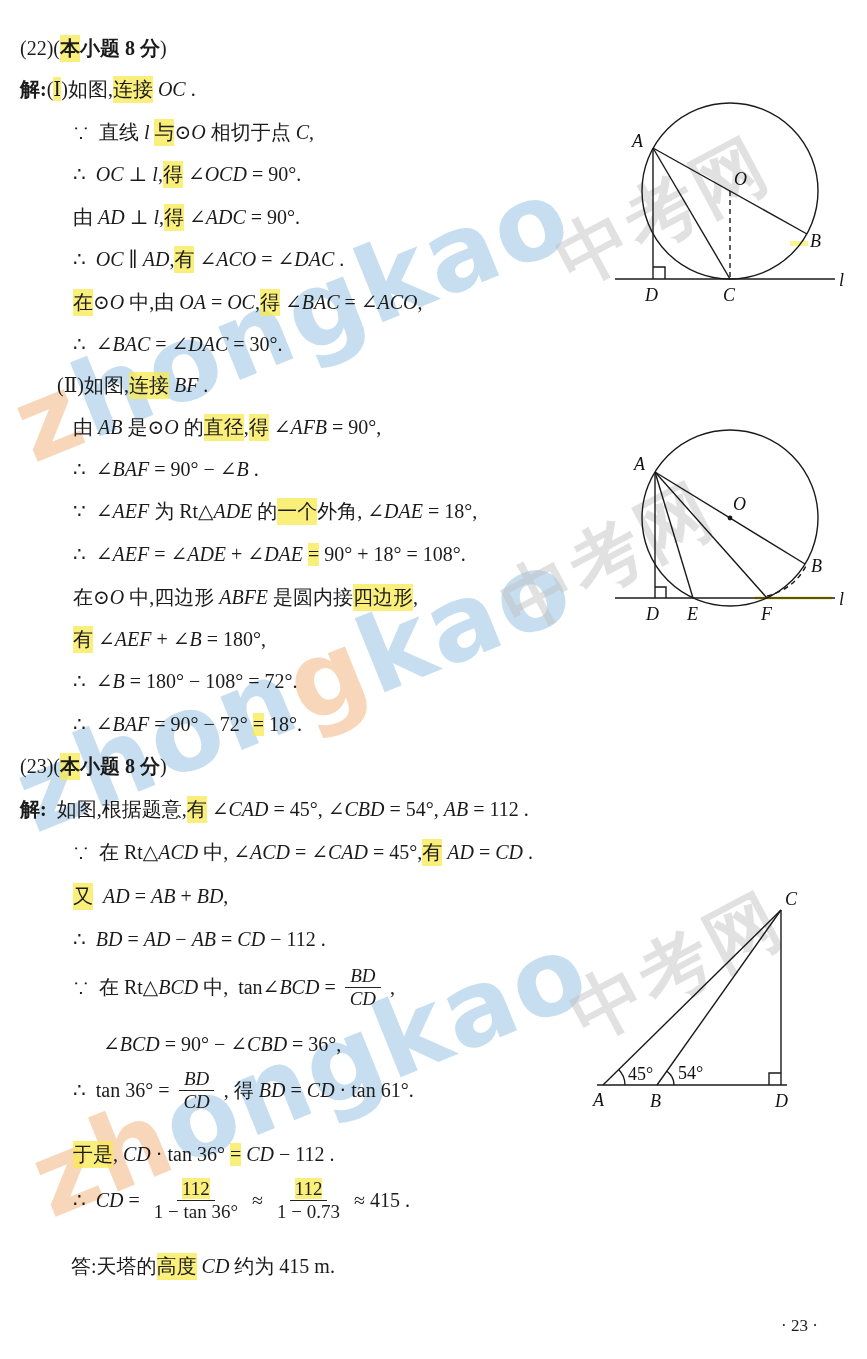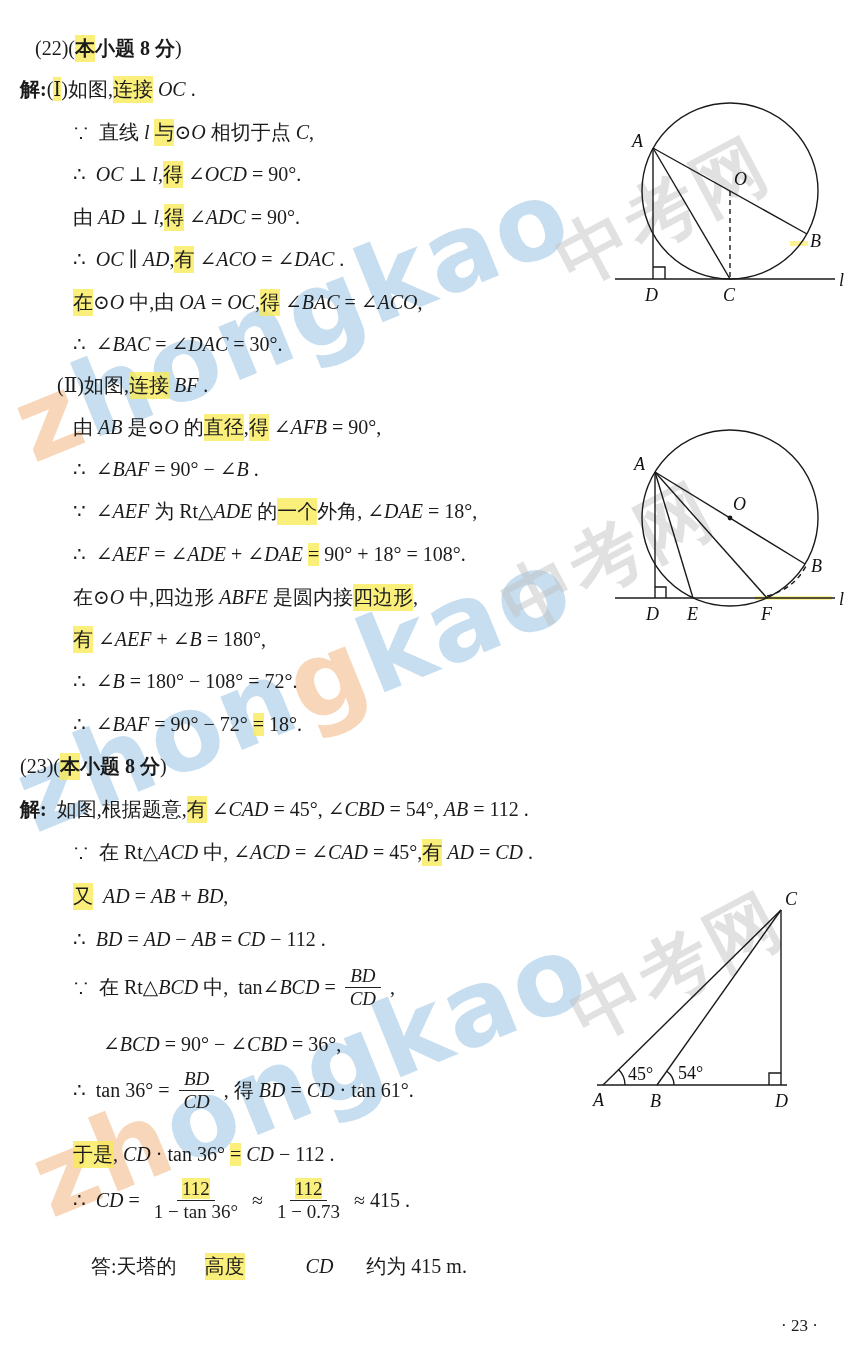--- a/index.html
+++ b/index.html
@@ -122,21 +122,21 @@
     <path d="M99,195 A17,17 0 0,0 91.8,181.2"></path>
     <text class="deg" x="53" y="190">45°</text>
     <text class="deg" x="103" y="189">54°</text>
     <text x="18" y="216">A</text>
     <text x="75" y="217">B</text>
     <text x="210" y="15">C</text>
     <text x="200" y="217">D</text>
   </svg>
 
   <div class="text-layer" id="lines">
-      <div class="line" style="top: 33px; left: 20px; margin-left: 15px;"><span class="seg">(22)(</span><span class="seg bd hl">本</span><span class="seg bd">小题 8 分</span><span class="seg">)</span></div>
+      <div class="line" style="top: 33px; left: 20px;"><span class="seg">(22)(</span><span class="seg bd hl">本</span><span class="seg bd">小题 8 分</span><span class="seg">)</span></div>
       <div class="line" style="top: 74px; left: 20px;"><span class="seg bd">解:</span><span class="seg">(</span><span class="seg hl">Ⅰ</span><span class="seg">)如图,</span><span class="seg hl">连接</span><span class="seg"> </span><span class="seg it">OC</span><span class="seg"> .</span></div>
       <div class="line" style="top: 117px; left: 73px;"><span class="seg">∵  直线 </span><span class="seg it">l</span><span class="seg"> </span><span class="seg hl">与</span><span class="seg">⊙</span><span class="seg it">O</span><span class="seg"> 相切于点 </span><span class="seg it">C</span><span class="seg">,</span></div>
       <div class="line" style="top: 159px; left: 73px;"><span class="seg">∴  </span><span class="seg it">OC</span><span class="seg"> ⊥ </span><span class="seg it">l</span><span class="seg">,</span><span class="seg hl">得</span><span class="seg"> ∠</span><span class="seg it">OCD</span><span class="seg"> = 90°.</span></div>
       <div class="line" style="top: 202px; left: 73px;"><span class="seg">由 </span><span class="seg it">AD</span><span class="seg"> ⊥ </span><span class="seg it">l</span><span class="seg">,</span><span class="seg hl">得</span><span class="seg"> ∠</span><span class="seg it">ADC</span><span class="seg"> = 90°.</span></div>
       <div class="line" style="top: 244px; left: 73px;"><span class="seg">∴  </span><span class="seg it">OC</span><span class="seg"> ∥ </span><span class="seg it">AD</span><span class="seg">,</span><span class="seg hl">有</span><span class="seg"> ∠</span><span class="seg it">ACO</span><span class="seg"> = ∠</span><span class="seg it">DAC</span><span class="seg"> .</span></div>
       <div class="line" style="top: 287px; left: 73px;"><span class="seg hl">在</span><span class="seg">⊙</span><span class="seg it">O</span><span class="seg"> 中,由 </span><span class="seg it">OA</span><span class="seg"> = </span><span class="seg it">OC</span><span class="seg">,</span><span class="seg hl">得</span><span class="seg"> ∠</span><span class="seg it">BAC</span><span class="seg"> = ∠</span><span class="seg it">ACO</span><span class="seg">,</span></div>
       <div class="line" style="top: 329px; left: 73px;"><span class="seg">∴  ∠</span><span class="seg it">BAC</span><span class="seg"> = ∠</span><span class="seg it">DAC</span><span class="seg"> = 30°.</span></div>
       <div class="line" style="top: 370px; left: 57px; justify-content: center;"><span class="seg">(Ⅱ)如图,</span><span class="seg hl">连接</span><span class="seg"> </span><span class="seg it">BF</span><span class="seg"> .</span></div>
       <div class="line" style="top: 412px; left: 73px;"><span class="seg">由 </span><span class="seg it">AB</span><span class="seg"> 是⊙</span><span class="seg it">O</span><span class="seg"> 的</span><span class="seg hl">直径</span><span class="seg">,</span><span class="seg hl">得</span><span class="seg"> ∠</span><span class="seg it">AFB</span><span class="seg"> = 90°,</span></div>
       <div class="line" style="top: 454px; left: 73px;"><span class="seg">∴  ∠</span><span class="seg it">BAF</span><span class="seg"> = 90° − ∠</span><span class="seg it">B</span><span class="seg"> .</span></div>
@@ -149,17 +149,17 @@
       <div class="line" style="top: 751px; left: 20px;"><span class="seg">(23)(</span><span class="seg bd hl">本</span><span class="seg bd">小题 8 分</span><span class="seg">)</span></div>
       <div class="line" style="top: 794px; left: 20px;"><span class="seg bd">解:</span><span class="seg">  如图,根据题意,</span><span class="seg hl">有</span><span class="seg"> ∠</span><span class="seg it">CAD</span><span class="seg"> = 45°, ∠</span><span class="seg it">CBD</span><span class="seg"> = 54°, </span><span class="seg it">AB</span><span class="seg"> = 112 .</span></div>
       <div class="line" style="top: 837px; left: 73px;"><span class="seg">∵  在 Rt△</span><span class="seg it">ACD</span><span class="seg"> 中, ∠</span><span class="seg it">ACD</span><span class="seg"> = ∠</span><span class="seg it">CAD</span><span class="seg"> = 45°,</span><span class="seg hl">有</span><span class="seg"> </span><span class="seg it">AD</span><span class="seg"> = </span><span class="seg it">CD</span><span class="seg"> .</span></div>
       <div class="line" style="top: 881px; left: 73px;"><span class="seg hl">又</span><span class="seg">  </span><span class="seg it">AD</span><span class="seg"> = </span><span class="seg it">AB</span><span class="seg"> + </span><span class="seg it">BD</span><span class="seg">,</span></div>
       <div class="line" style="top: 924px; left: 73px;"><span class="seg">∴  </span><span class="seg it">BD</span><span class="seg"> = </span><span class="seg it">AD</span><span class="seg"> − </span><span class="seg it">AB</span><span class="seg"> = </span><span class="seg it">CD</span><span class="seg"> − 112 .</span></div>
       <div class="line tall" style="top: 955px; left: 73px;"><span class="seg">∵  在 Rt△</span><span class="seg it">BCD</span><span class="seg"> 中,  tan∠</span><span class="seg it">BCD</span><span class="seg"> = </span><span class="frac"><span class="num"><span class="seg it">BD</span></span><span class="den"><span class="seg it">CD</span></span></span><span class="seg"> ,</span></div>
       <div class="line" style="top: 1029px; left: 103px;"><span class="seg">∠</span><span class="seg it">BCD</span><span class="seg"> = 90° − ∠</span><span class="seg it">CBD</span><span class="seg"> = 36°,</span></div>
       <div class="line tall" style="top: 1058px; left: 73px;"><span class="seg">∴  tan 36° = </span><span class="frac"><span class="num"><span class="seg it">BD</span></span><span class="den"><span class="seg it">CD</span></span></span><span class="seg"> , 得 </span><span class="seg it">BD</span><span class="seg"> = </span><span class="seg it">CD</span><span class="seg"> · tan 61°.</span></div>
       <div class="line" style="top: 1139px; left: 73px;"><span class="seg hl">于是</span><span class="seg">, </span><span class="seg it">CD</span><span class="seg"> · tan 36° </span><span class="seg hl">=</span><span class="seg"> </span><span class="seg it">CD</span><span class="seg"> − 112 .</span></div>
       <div class="line tall" style="top: 1168px; left: 73px;"><span class="seg">∴  </span><span class="seg it">CD</span><span class="seg"> = </span><span class="frac"><span class="num"><span class="seg hl">112</span></span><span class="den"><span class="seg">1 − tan 36°</span></span></span><span class="seg"> ≈ </span><span class="frac"><span class="num"><span class="seg hl">112</span></span><span class="den"><span class="seg">1 − 0.73</span></span></span><span class="seg"> ≈ 415 .</span></div>
-      <div class="line" style="top: 1251px; left: 91px; gap: 28px;"><span class="seg">答:天塔的</span><span class="seg hl">高度</span><span class="seg"> </span><span class="seg it">CD</span><span class="seg"> 约为 415 m.</span></div>
+      <div class="line" style="top: 1251px; left: 71px;"><span class="seg">答:天塔的</span><span class="seg hl">高度</span><span class="seg"> </span><span class="seg it">CD</span><span class="seg"> 约为 415 m.</span></div>
     </div>
 
   <div class="page-number">· 23 ·</div>
 </div>
 
 </body></html>

